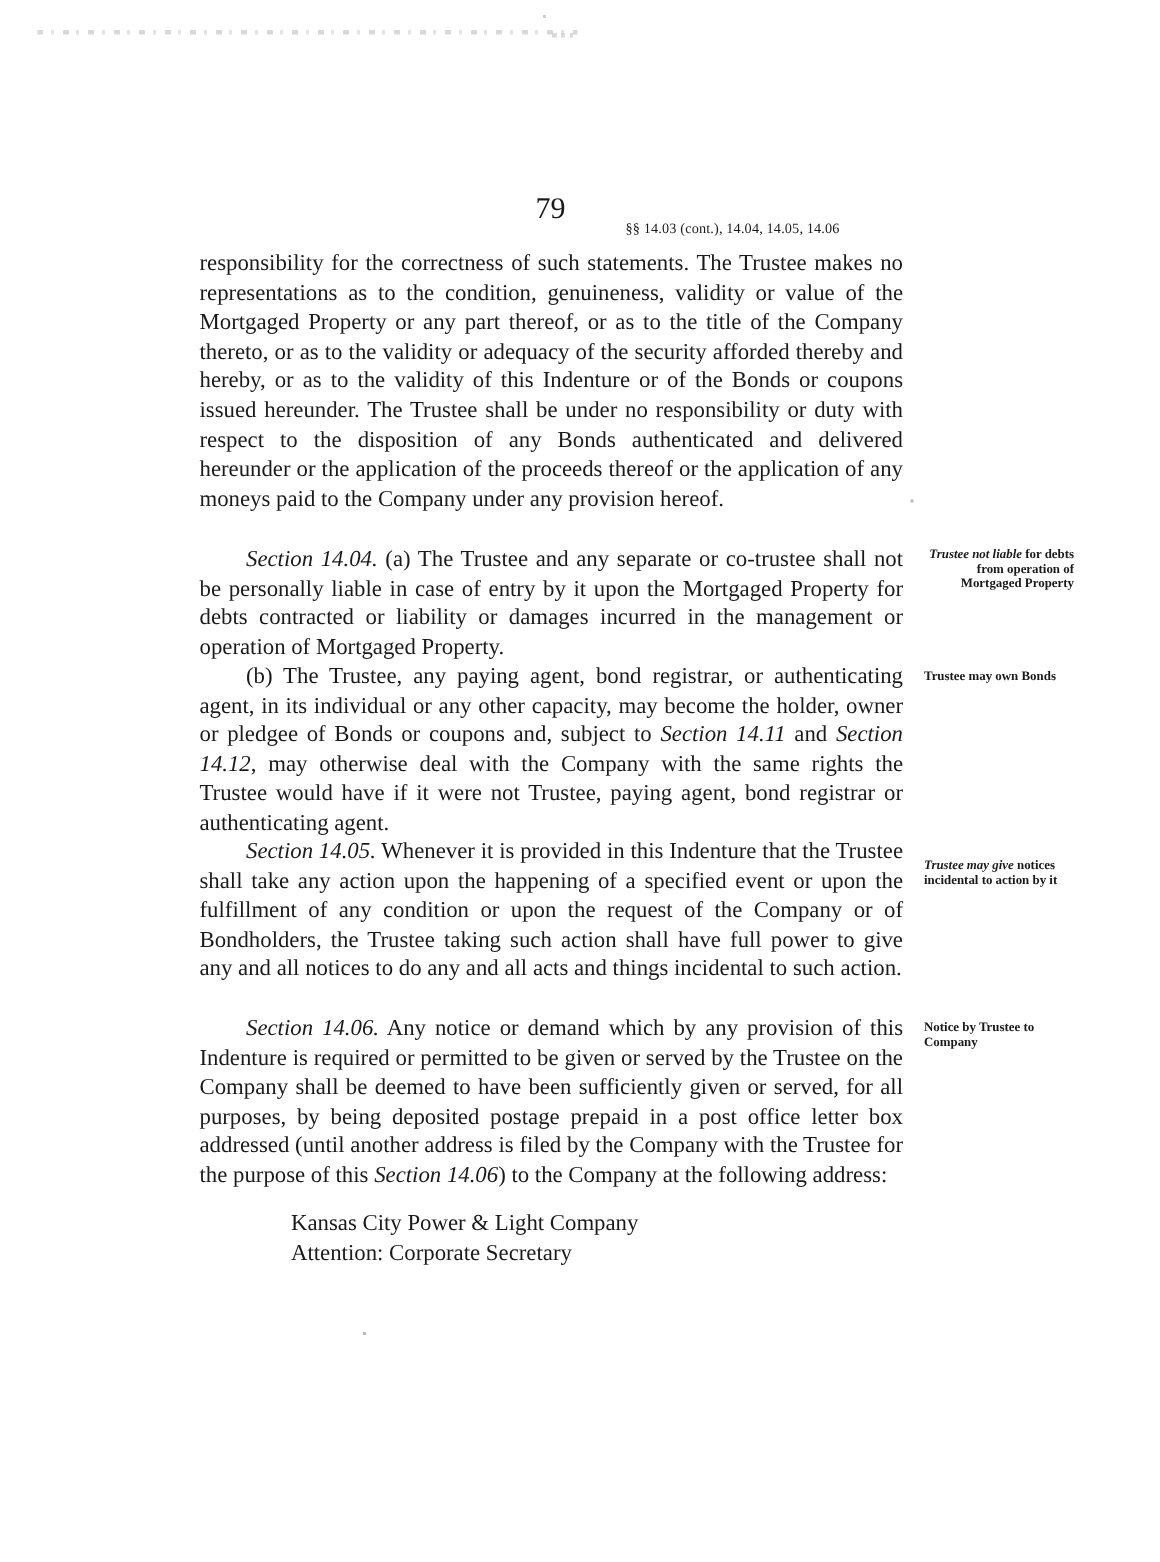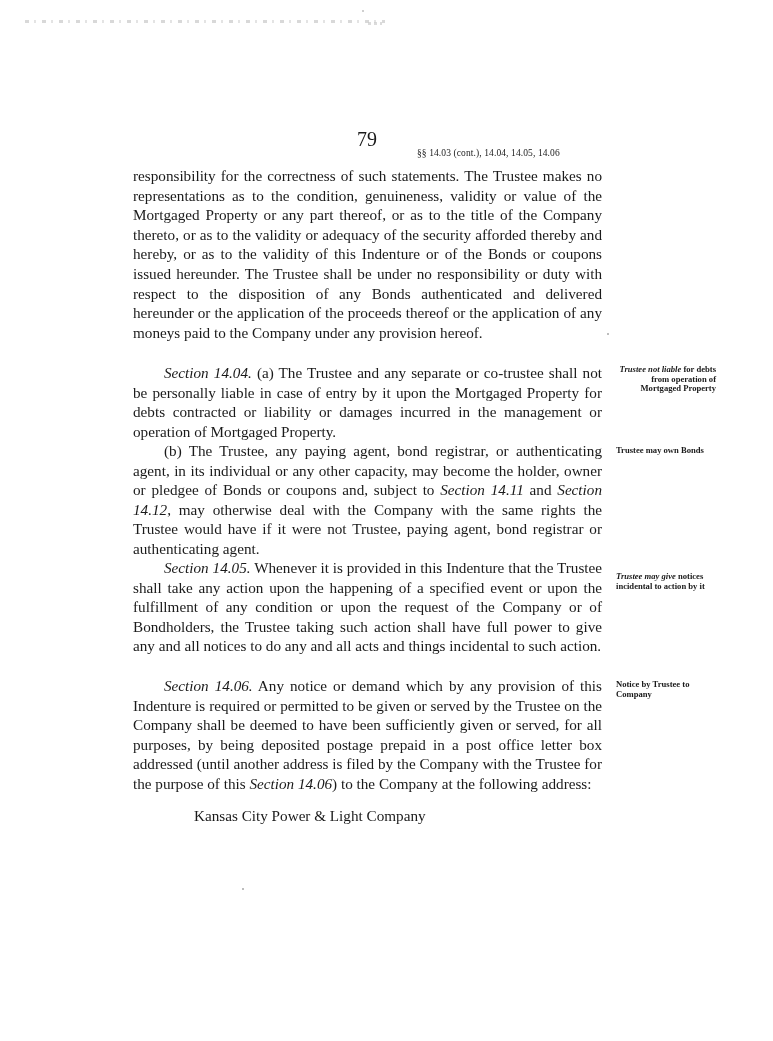--- a/index.html
+++ b/index.html
@@ -137,20 +137,21 @@
 <div class="body-text para-4">
   <p class="indent"><span class="sec-ref">Section 14.05.</span><span> Whenever it is provided in this Indenture that the Trustee shall take any action upon the happening of a specified event or upon the fulfillment of any condition or upon the request of the Company or of Bondholders, the Trustee taking such action shall have full power to give any and all notices to do any and all acts and things incidental to such action.</span></p>
 </div>
 
 <div class="body-text para-5">
   <p class="indent"><span class="sec-ref">Section 14.06.</span><span> Any notice or demand which by any provision of this Indenture is required or permitted to be given or served by the Trustee on the Company shall be deemed to have been sufficiently given or served, for all purposes, by being deposited postage prepaid in a post office letter box addressed (until another address is filed by the Company with the Trustee for the purpose of this </span><span class="sec-ref">Section 14.06</span><span>) to the Company at the following address:</span></p>
 </div>
 
 <div class="address">
   <div>Kansas City Power &amp; Light Company</div>
+  <div>Attention:  Corporate Secretary</div>
 </div>
 
 <div class="sidenote sn-1">
   <span class="ital">Trustee not liable</span>
   <span>for debts from operation of Mortgaged Property</span>
 </div>
 
 <div class="sidenote sn-2">
   <span>Trustee may own Bonds</span>
 </div>

